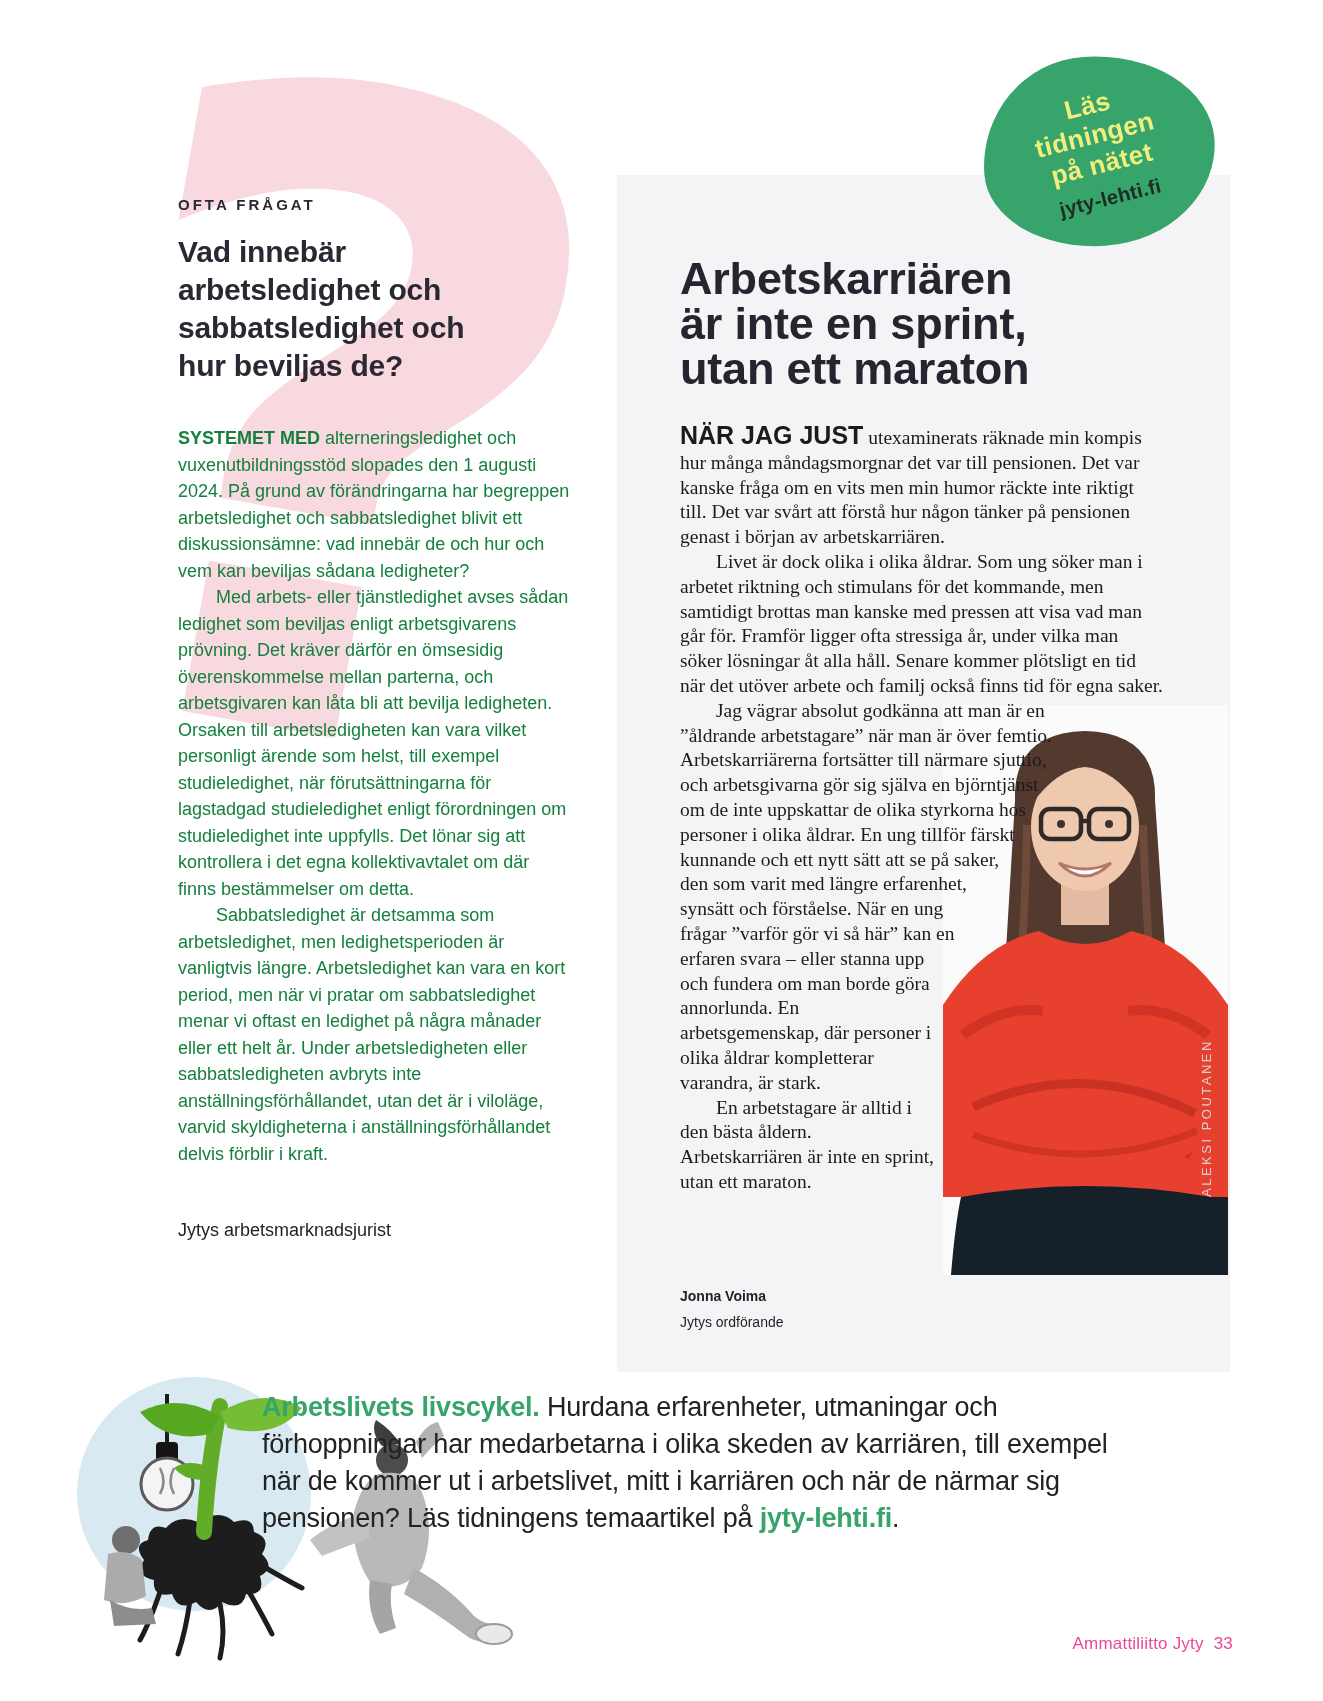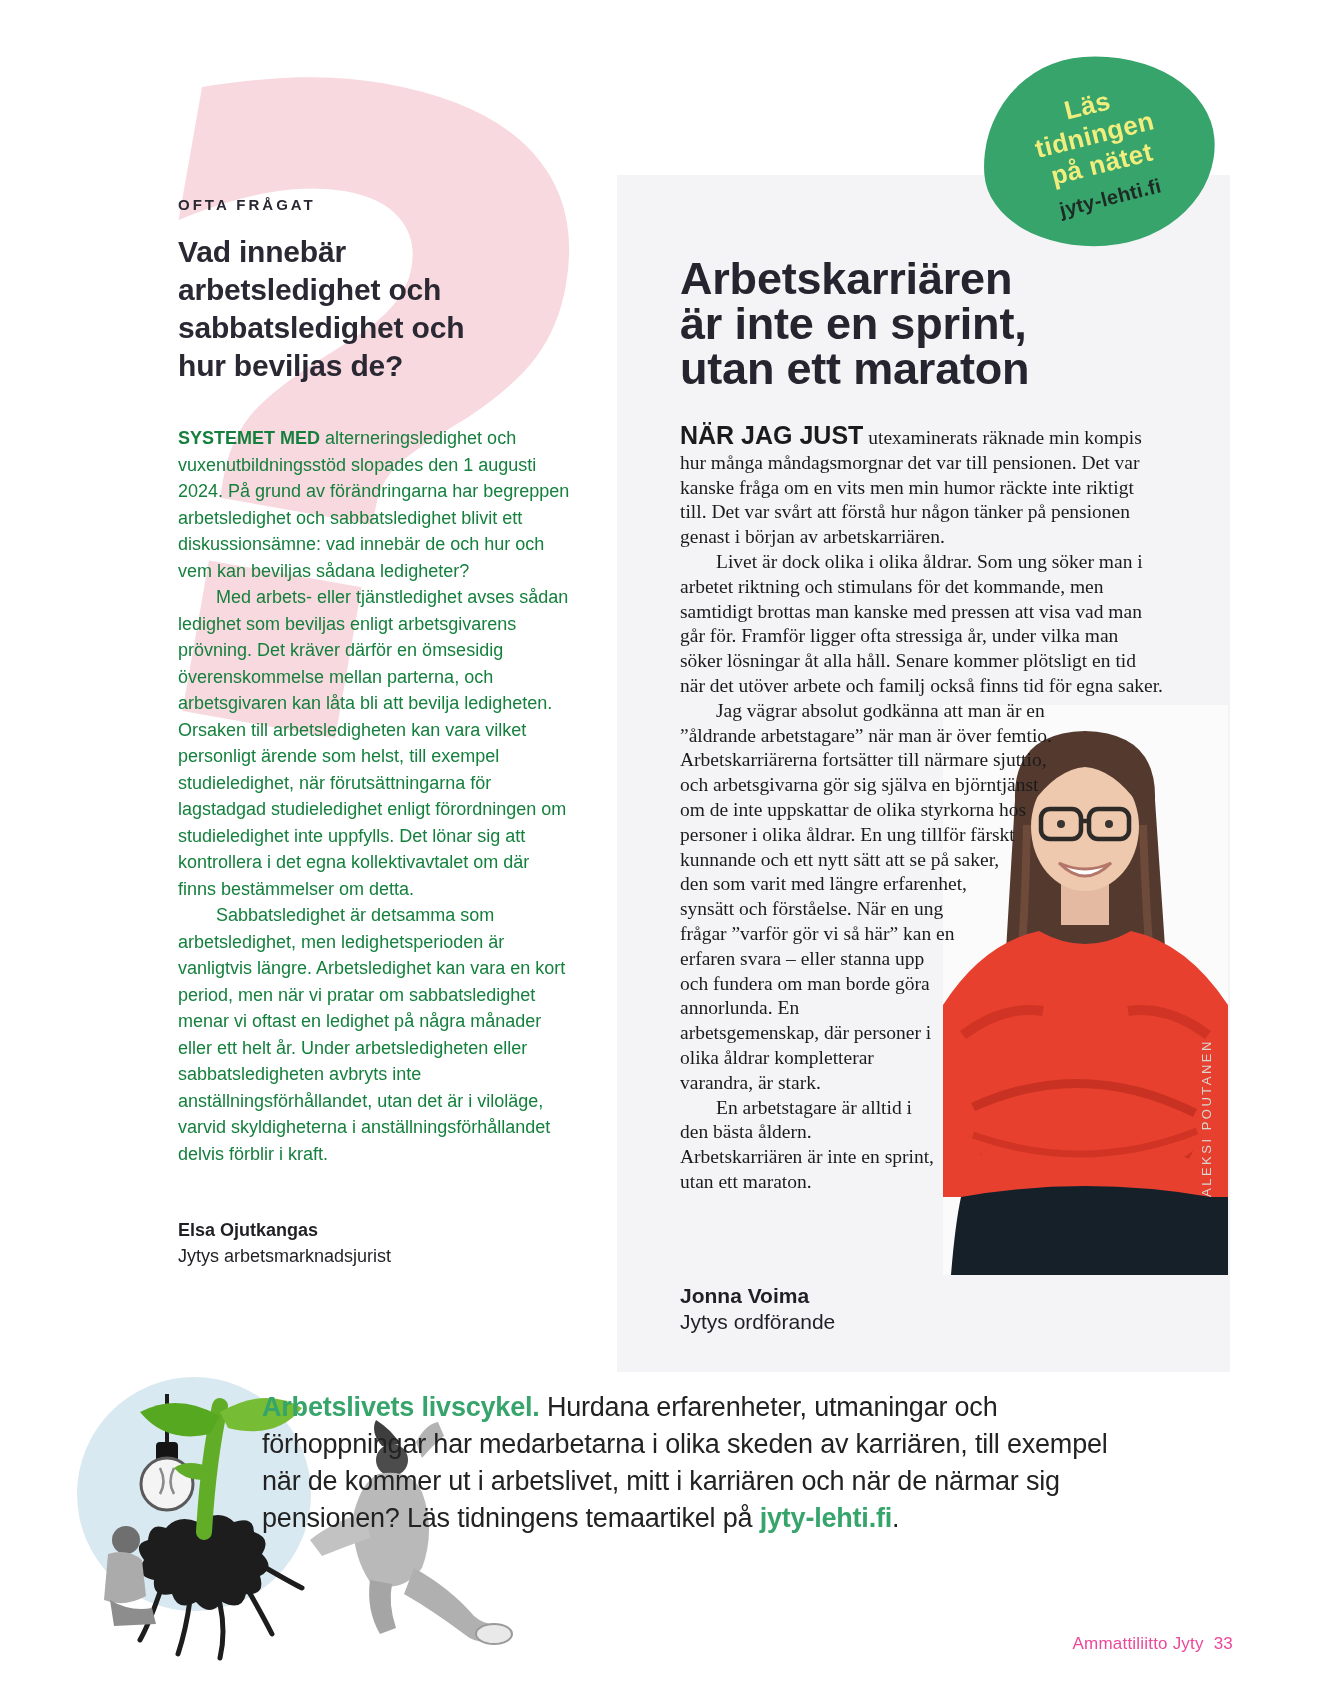--- a/index.html
+++ b/index.html
@@ -47,21 +47,21 @@
   .rbody p{margin:0;padding-right:64px;}
   .rbody p.indent{text-indent:36px;}
   .rbody .lead-in{font-family:"Liberation Sans",sans-serif;font-weight:800;font-size:25px;}
   .photo-float{
     float:right;width:285px;height:570px;margin:6px 0 0 6px;
     shape-outside:polygon(72% 0,100% 0,100% 100%,0 100%,0 56%,16% 40%,42% 18%,60% 5%);
     shape-margin:12px;
   }
   .rsign{
     margin-top:88px;font-family:"Liberation Sans",sans-serif;
-    font-size:21px;line-height:26px;
+    font-size:14px;line-height:26px;
   }
   .rsign .sig-name{font-weight:800;}
   
   .badge{
     position:absolute;left:983px;top:56px;width:232px;height:190px;z-index:3;
     background:#36a46b;
     border-radius:46% 54% 50% 50% / 58% 48% 52% 42%;
     transform:rotate(-4deg);
     display:flex;align-items:center;justify-content:center;
   }
@@ -105,21 +105,20 @@
 
   <div class="left-col">
     <div class="eyebrow">OFTA FRÅGAT</div>
     <h1>Vad innebär arbetsledighet och sabbatsledighet och hur beviljas de?</h1>
     <div class="lbody">
       <p><span class="lead-in">SYSTEMET MED</span><span> alterneringsledighet och vuxenutbildningsstöd slopades den 1 augusti 2024. På grund av förändringarna har begreppen arbetsledighet och sabbatsledighet blivit ett diskussionsämne: vad innebär de och hur och vem kan beviljas sådana ledigheter?</span></p>
       <p class="indent">Med arbets- eller tjänstledighet avses sådan ledighet som beviljas enligt arbetsgivarens prövning. Det kräver därför en ömsesidig överenskommelse mellan parterna, och arbetsgivaren kan låta bli att bevilja ledigheten. Orsaken till arbetsledigheten kan vara vilket personligt ärende som helst, till exempel studieledighet, när förutsättningarna för lagstadgad studieledighet enligt förordningen om studieledighet inte uppfylls. Det lönar sig att kontrollera i det egna kollektivavtalet om där finns bestämmelser om detta.</p>
       <p class="indent">Sabbatsledighet är detsamma som arbetsledighet, men ledighetsperioden är vanligtvis längre. Arbetsledighet kan vara en kort period, men när vi pratar om sabbatsledighet menar vi oftast en ledighet på några månader eller ett helt år. Under arbetsledigheten eller sabbatsledigheten avbryts inte anställningsförhållandet, utan det är i viloläge, varvid skyldigheterna i anställningsförhållandet delvis förblir i kraft.</p>
     </div>
     <div class="signature">
-      <div class="sig-name">Elsa Ojutkangas</div>
       <div class="sig-role">Jytys arbetsmarknadsjurist</div>
     </div>
   </div>
 
   <div class="panel">
     <div class="panel-inner">
       <h2>Arbetskarriären är inte en sprint, utan ett maraton</h2>
       <div class="rbody">
         <p><span class="lead-in">NÄR JAG JUST</span><span> utexaminerats räknade min kompis hur många måndagsmorgnar det var till pensionen. Det var kanske fråga om en vits men min humor räckte inte riktigt till. Det var svårt att förstå hur någon tänker på pensionen genast i början av arbetskarriären.</span></p>
         <p class="indent">Livet är dock olika i olika åldrar. Som ung söker man i arbetet riktning och stimulans för det kommande, men samtidigt brottas man kanske med pressen att visa vad man går för. Framför ligger ofta stressiga år, under vilka man söker lösningar åt alla håll. Senare kommer plötsligt en tid när det utöver arbete och familj också finns tid för egna saker.</p>

